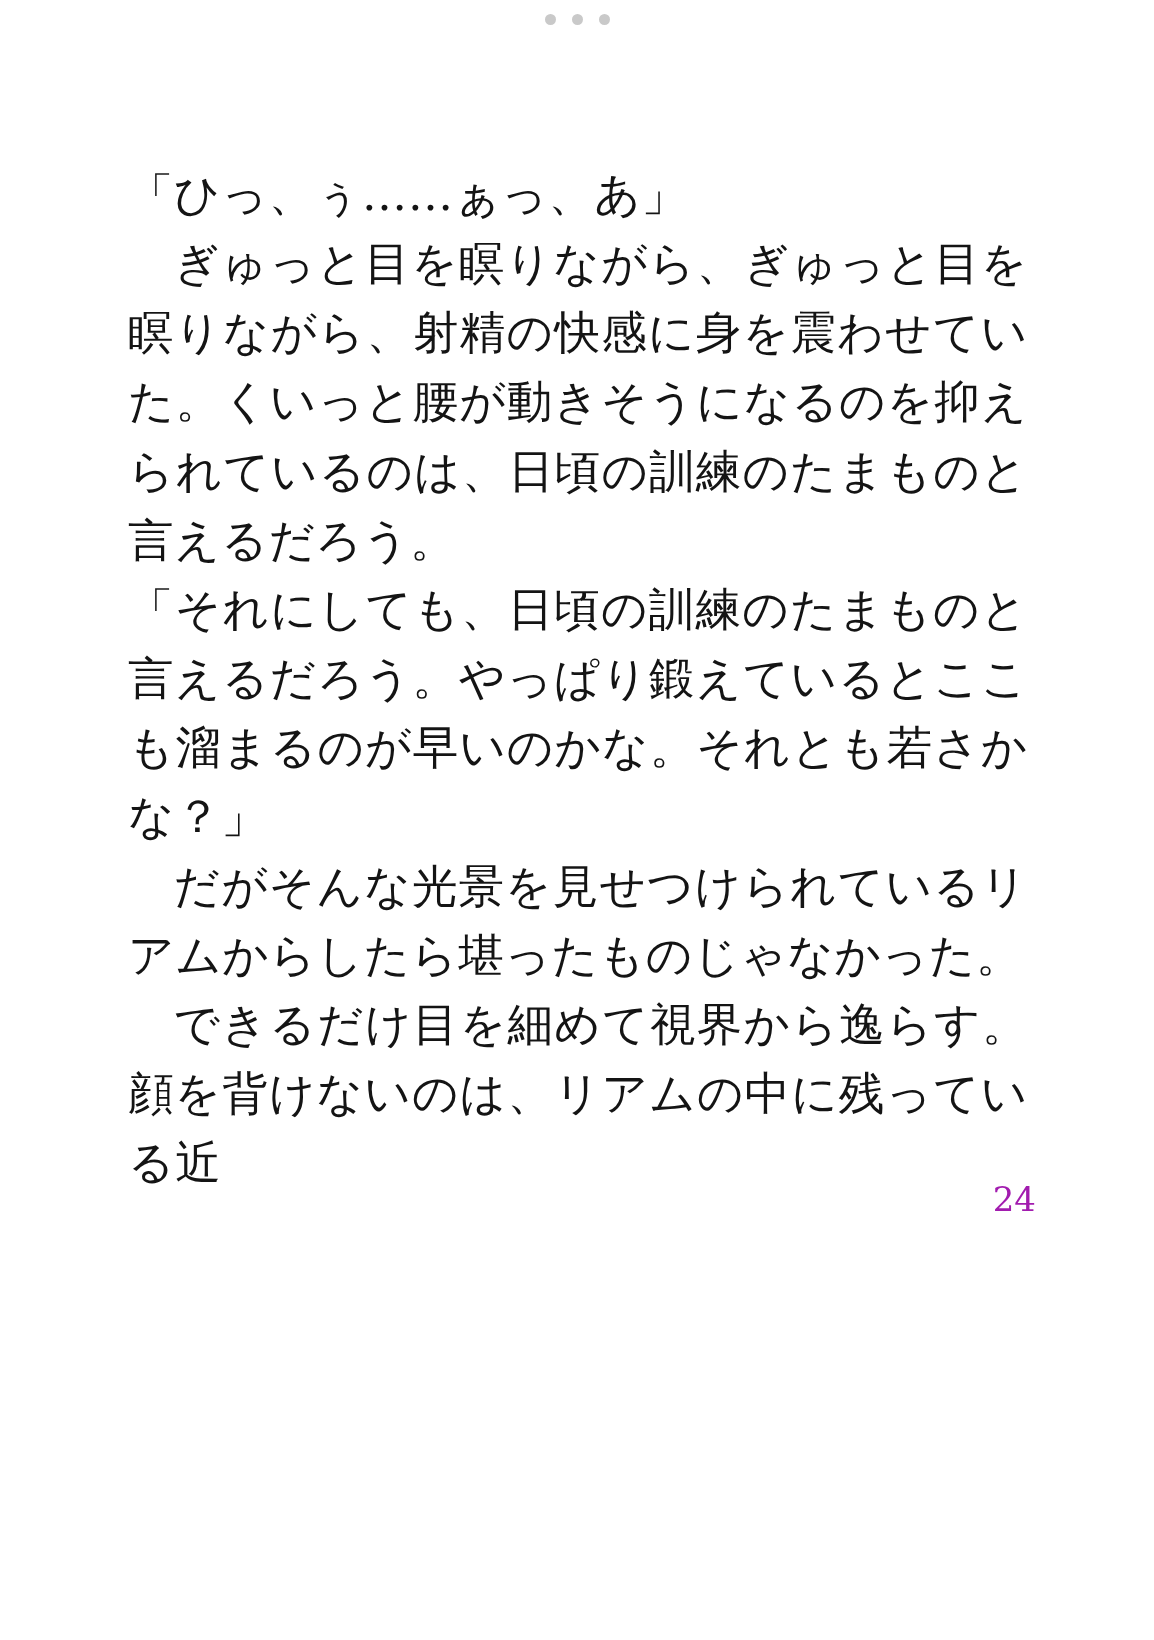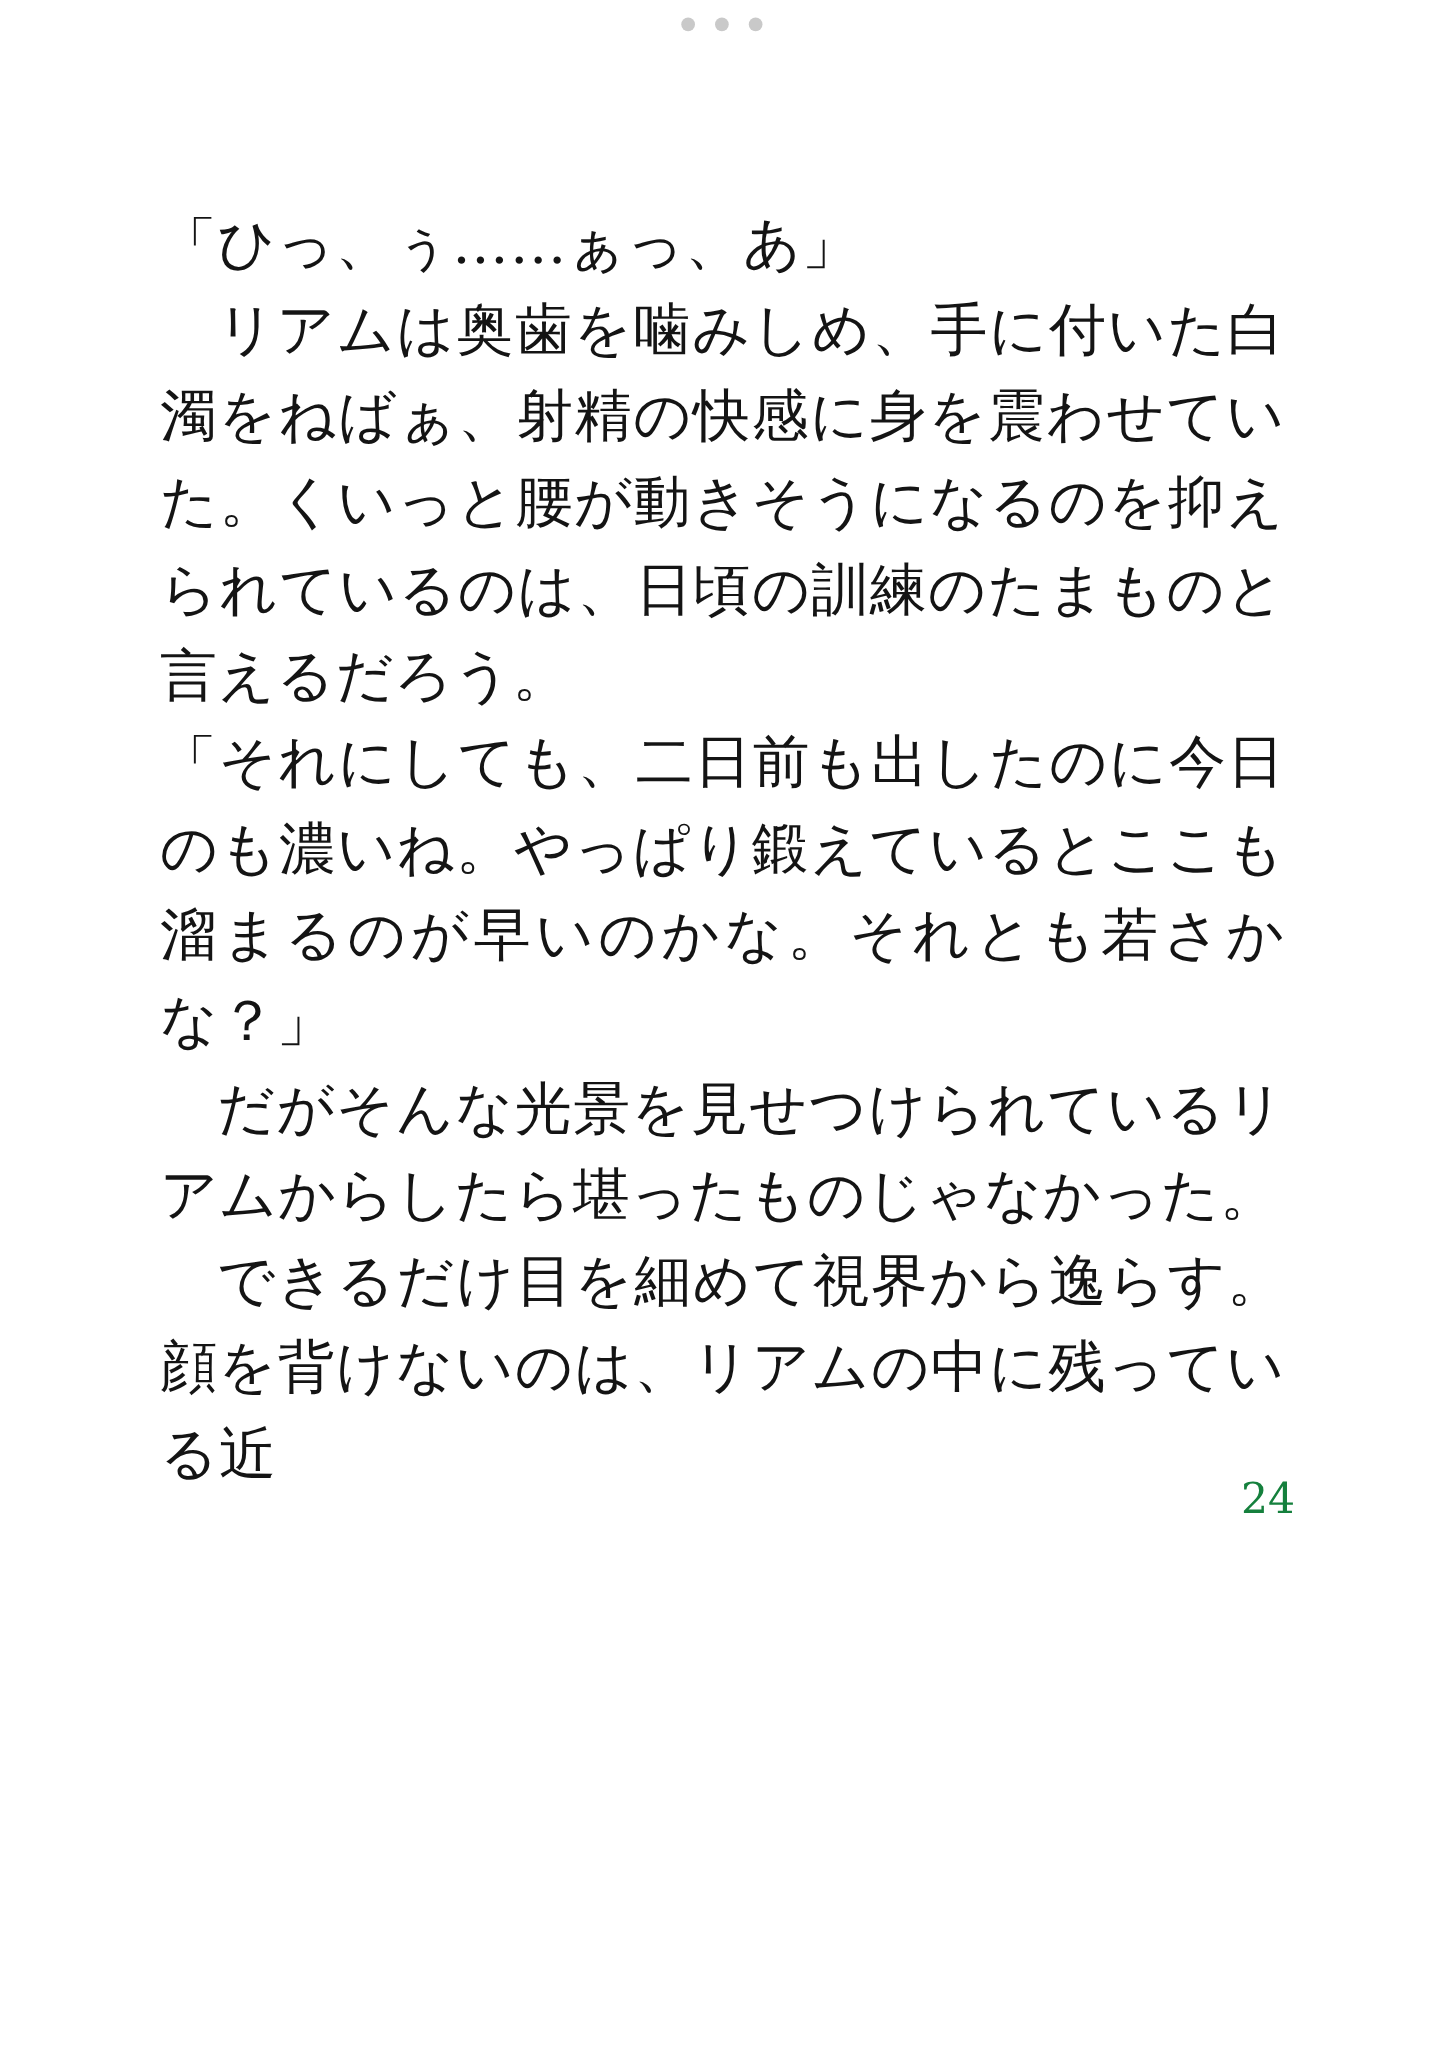--- a/index.html
+++ b/index.html
@@ -49,37 +49,37 @@
   }
   .indent {
     text-indent: 1em;
   }
   .page-number {
     position: absolute;
     right: 118px;
     bottom: 84px;
     font-size: 34px;
     font-family: "DejaVu Serif", "Liberation Serif", serif;
-    color: #15803d;
+    color: #a21caf;
   }
 </style>
 </head>
 <body>
 
 <div class="page">
 
   <div class="top-ornament">
     <span class="dot"></span>
     <span class="dot"></span>
     <span class="dot"></span>
   </div>
 
   <div class="body-text">
     <p>「ひっ、ぅ……ぁっ、あ」</p>
-    <p class="indent">リアムは奥歯を噛みしめ、手に付いた白濁をねばぁ、射精の快感に身を震わせていた。くいっと腰が動きそうになるのを抑えられているのは、日頃の訓練のたまものと言えるだろう。</p>
-    <p>「それにしても、二日前も出したのに今日のも濃いね。やっぱり鍛えているとここも溜まるのが早いのかな。それとも若さかな？」</p>
+    <p class="indent">ぎゅっと目を瞑りながら、ぎゅっと目を瞑りながら、射精の快感に身を震わせていた。くいっと腰が動きそうになるのを抑えられているのは、日頃の訓練のたまものと言えるだろう。</p>
+    <p>「それにしても、日頃の訓練のたまものと言えるだろう。やっぱり鍛えているとここも溜まるのが早いのかな。それとも若さかな？」</p>
     <p class="indent">だがそんな光景を見せつけられているリアムからしたら堪ったものじゃなかった。</p>
     <p class="indent">できるだけ目を細めて視界から逸らす。顔を背けないのは、リアムの中に残っている近</p>
   </div>
 
   <div class="page-number">24</div>
 
 </div>
 
 </body></html>

